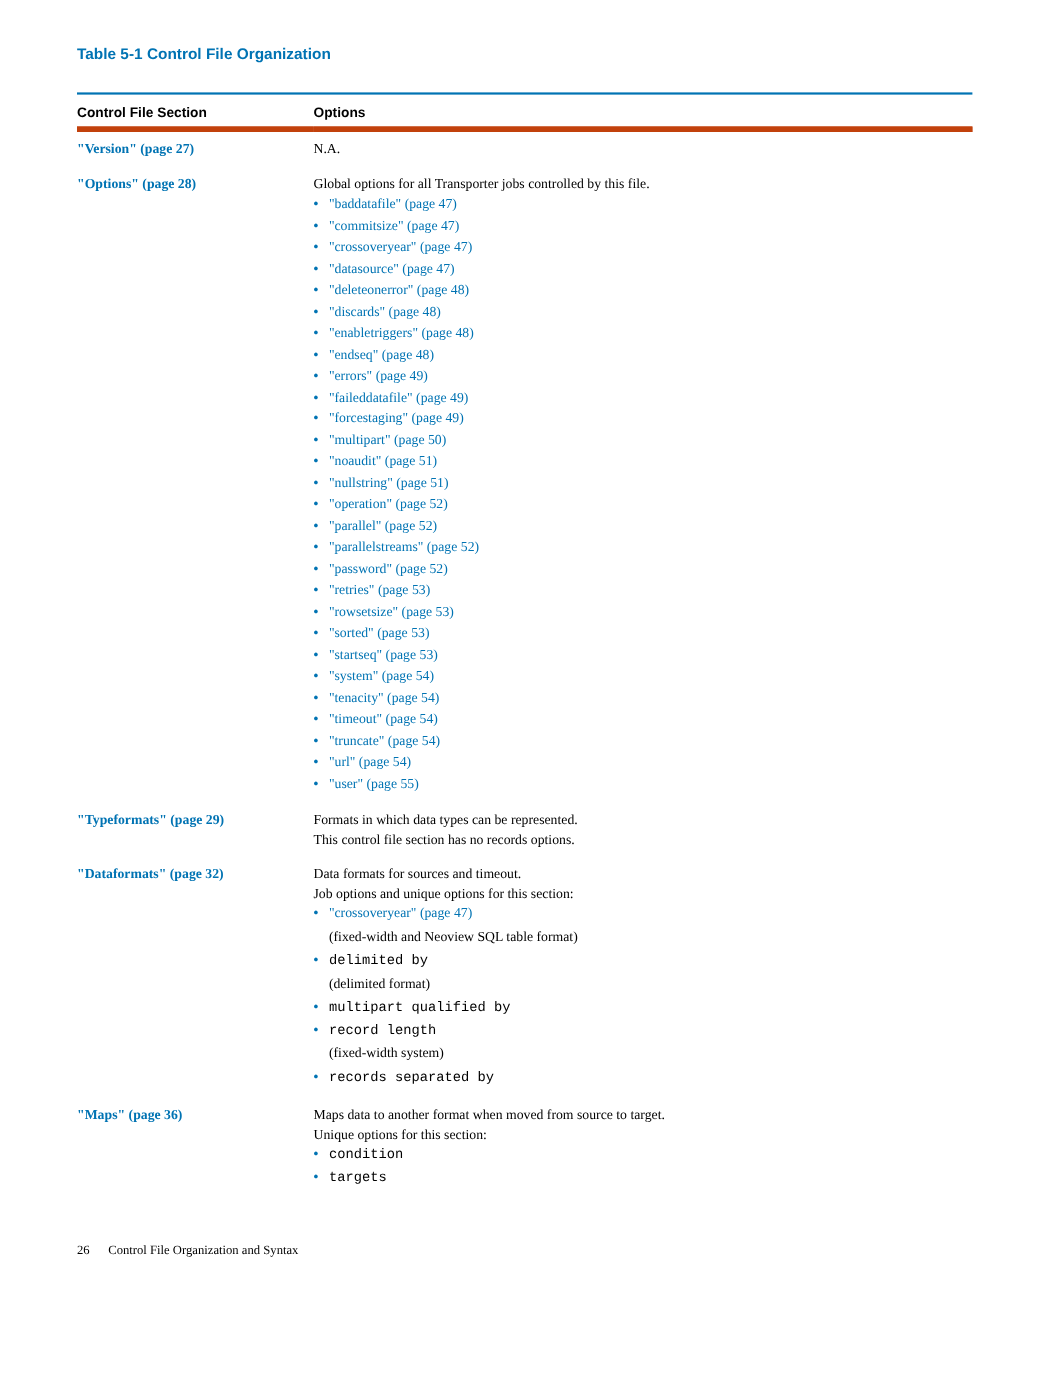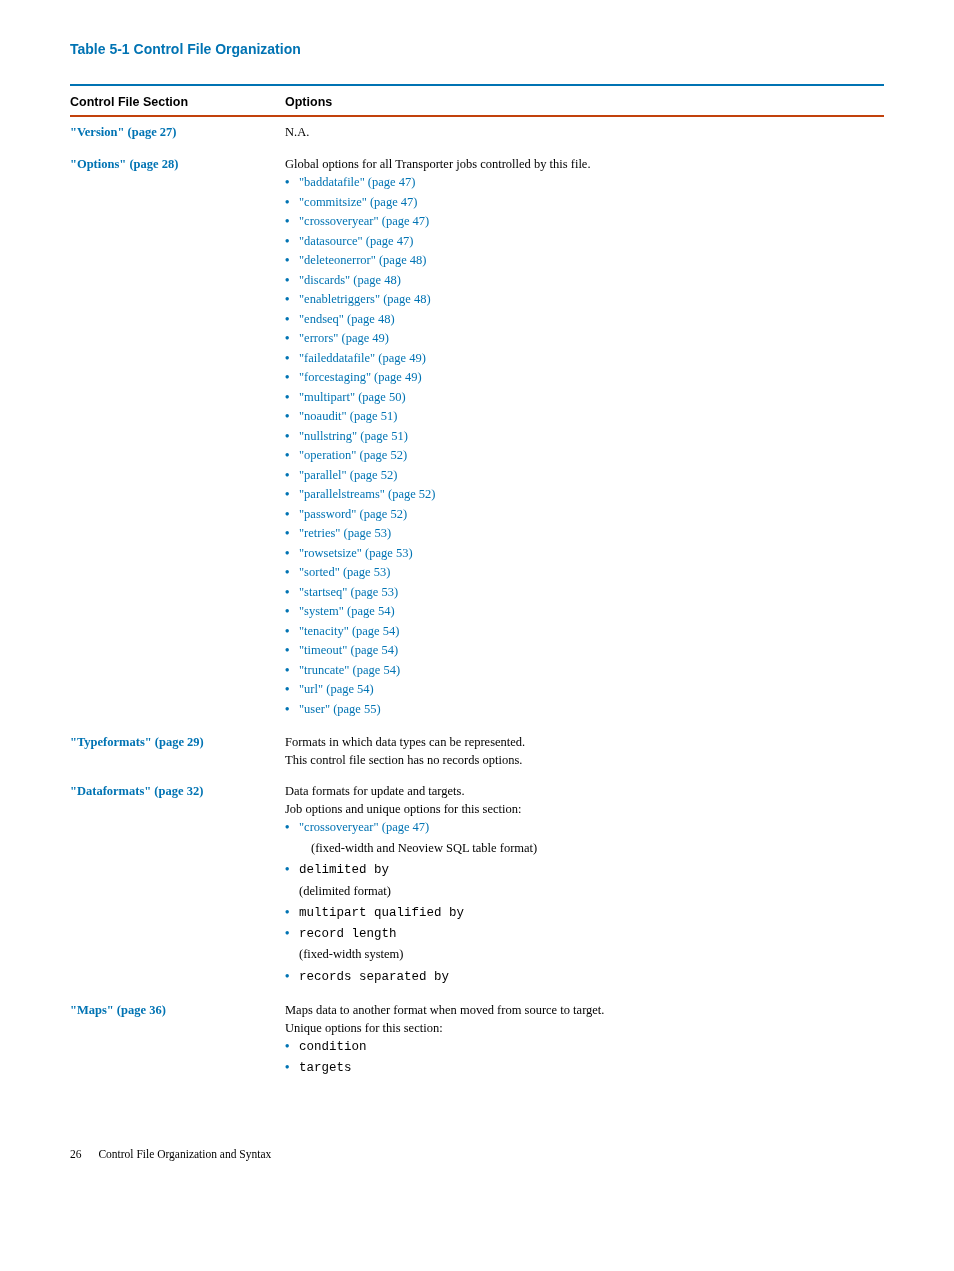--- a/index.html
+++ b/index.html
@@ -27,21 +27,21 @@
   table {
     border-collapse: collapse;
     width: 100%;
   }
   th {
     font-family: "Segoe UI", "Helvetica Neue", Arial, sans-serif;
     text-align: left;
     font-weight: 700;
     font-size: 12.5px;
     padding: 2px 8px 4px 0;
-    border-bottom: 2px solid #c2410c;
+    border-bottom: 5px solid #c2410c;
   }
   td {
     vertical-align: top;
     padding: 7px 8px 7px 0;
     font-size: 12.5px;
   }
   td.section {
     color: #0073b3;
     font-weight: 700;
     width: 215px;
@@ -60,21 +60,21 @@
     content: "•";
     position: absolute;
     left: 0;
     color: #0073b3;
     font-weight: bold;
   }
   .link { color: #0073b3; }
   .mono { font-family: "Courier New", Courier, monospace; text-align: right; }
   .sub-indent { padding-left: 14px; margin: 3px 0 4px 0; }
   .footer {
-    margin-top: 60px;
+    margin-top: 40px;
     font-size: 11.5px;
   }
   .footer .pn { display: inline-block; margin-right: 14px; }
 </style>
 </head>
 <body>
 
 <div class="table-caption">Table  5-1  Control File Organization</div>
 <hr class="topline">
 
@@ -133,26 +133,26 @@
       <td class="section">"Typeformats" (page 29)</td>
       <td>
         <div>Formats in which data types can be represented.</div>
         <div>This control file section has no records options.</div>
       </td>
     </tr>
 
     <tr>
       <td class="section">"Dataformats" (page 32)</td>
       <td>
-        <div>Data formats for update and targets.</div>
+        <div>Data formats for sources and timeout.</div>
         <div>Job options and unique options for this section:</div>
         <ul class="b">
           <li>
             <span class="link">"crossoveryear" (page 47)</span>
-            <div class="sub-indent" style="padding-left:0;margin-left:12px;">(fixed-width and Neoview SQL table format)</div>
+            <div class="sub-indent" style="padding-left:0;">(fixed-width and Neoview SQL table format)</div>
           </li>
           <li>
             <span class="mono">delimited by</span>
             <div class="sub-indent" style="padding-left:0;">(delimited format)</div>
           </li>
           <li><span class="mono">multipart qualified by</span></li>
           <li>
             <span class="mono">record length</span>
             <div class="sub-indent" style="padding-left:0;">(fixed-width system)</div>
           </li>

